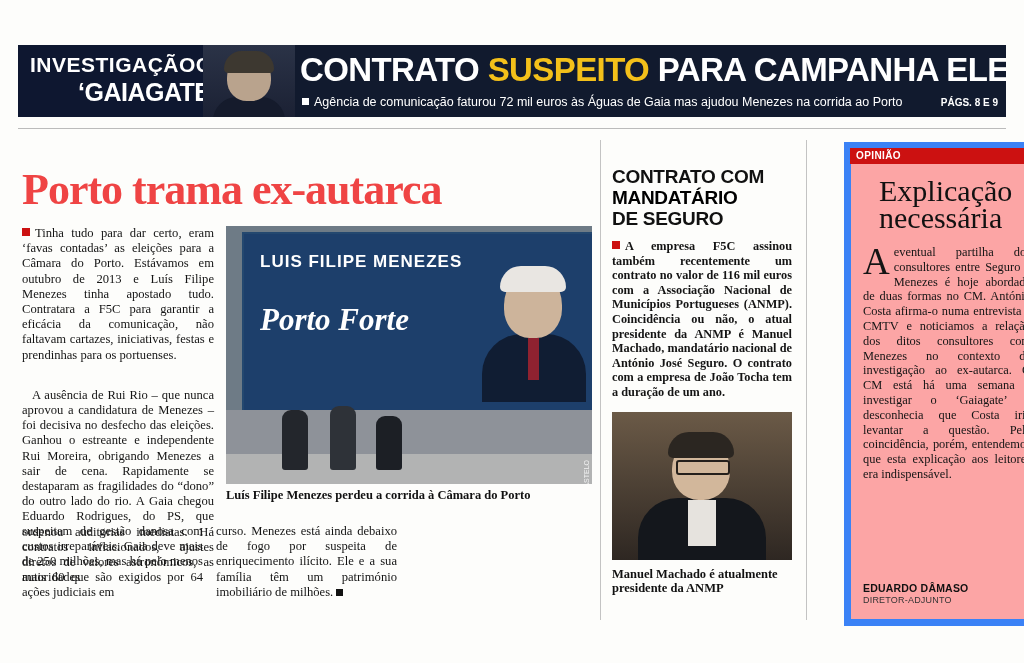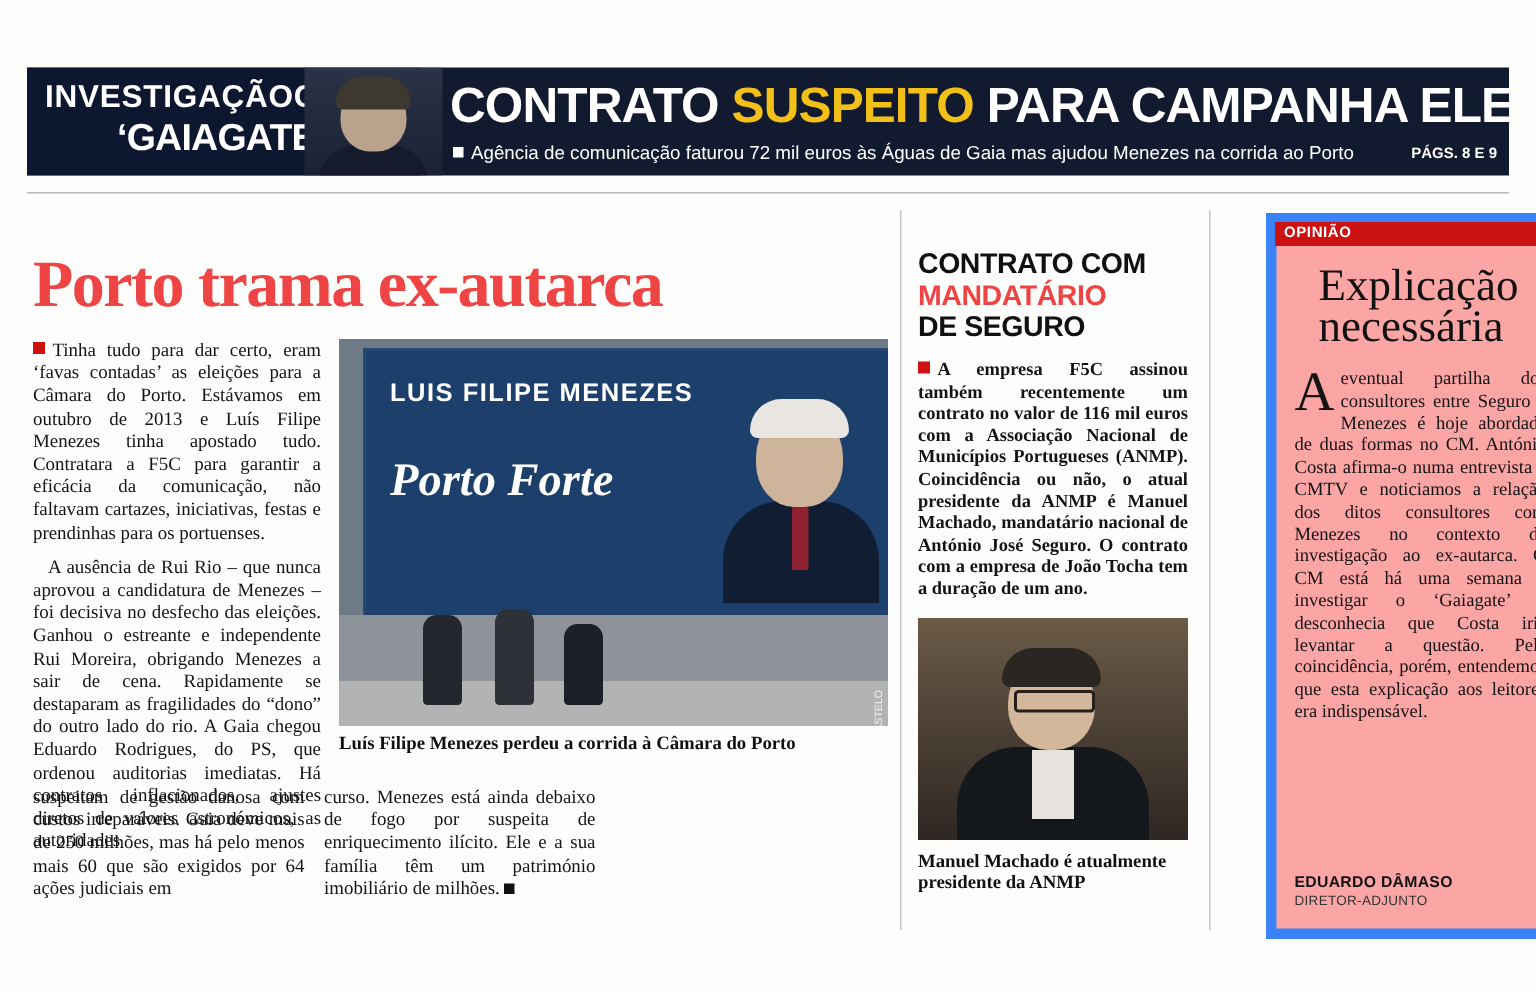--- a/index.html
+++ b/index.html
@@ -297,21 +297,21 @@
   }
   .mid-title {
     font-family: "Liberation Sans", sans-serif;
     font-weight: bold;
     font-size: 19px;
     line-height: 21px;
     letter-spacing: -0.3px;
     color: #111;
     margin-top: 26px;
   }
-  .mid-title .red { color: #ef4444; }
+  .mid-title .red { color: #000000; }
   .mid-body {
     margin-top: 10px;
     font-size: 12.3px;
     line-height: 14.6px;
     text-align: justify;
     font-weight: bold;
     color: #141414;
   }
   .photo-mid {
     position: relative;
@@ -484,21 +484,21 @@
 
   <div class="rule-top"></div>
   <div class="v-rule-1"></div>
   <div class="v-rule-2"></div>
 
   <div class="col-left">
     <div class="main-title">Porto trama ex-autarca</div>
 
     <div class="lead-wrap">
       <div class="lead-col col-text">
-        <p style="margin:0 0 8px 0;"><span class="sq-red"></span><span>Tinha tudo para dar certo, eram ‘favas contadas’ as eleições para a Câmara do Porto. Estávamos em outubro de 2013 e Luís Filipe Menezes tinha apostado tudo. Contratara a F5C para garantir a eficácia da comunicação, não faltavam cartazes, iniciativas, festas e prendinhas para os portuenses.</span></p>
+        <p style="margin:0 0 25px 0;"><span class="sq-red"></span><span>Tinha tudo para dar certo, eram ‘favas contadas’ as eleições para a Câmara do Porto. Estávamos em outubro de 2013 e Luís Filipe Menezes tinha apostado tudo. Contratara a F5C para garantir a eficácia da comunicação, não faltavam cartazes, iniciativas, festas e prendinhas para os portuenses.</span></p>
         <p style="margin:0; text-indent:10px;">A ausência de Rui Rio – que nunca aprovou a candidatura de Menezes – foi decisiva no desfecho das eleições. Ganhou o estreante e independente Rui Moreira, obrigando Menezes a sair de cena. Rapidamente se destaparam as fragilidades do “dono” do outro lado do rio. A Gaia chegou Eduardo Rodrigues, do PS, que ordenou auditorias imediatas. Há contratos inflacionados, ajustes diretos de valores astronómicos, as autoridades</p>
       </div>
 
       <div class="photo-main">
         <div class="billboard">
           <div class="bb-name">LUIS FILIPE MENEZES</div>
           <div class="bb-slogan">Porto Forte</div>
           <div class="bb-face">
             <div class="sh"></div>
             <div class="tie"></div>

